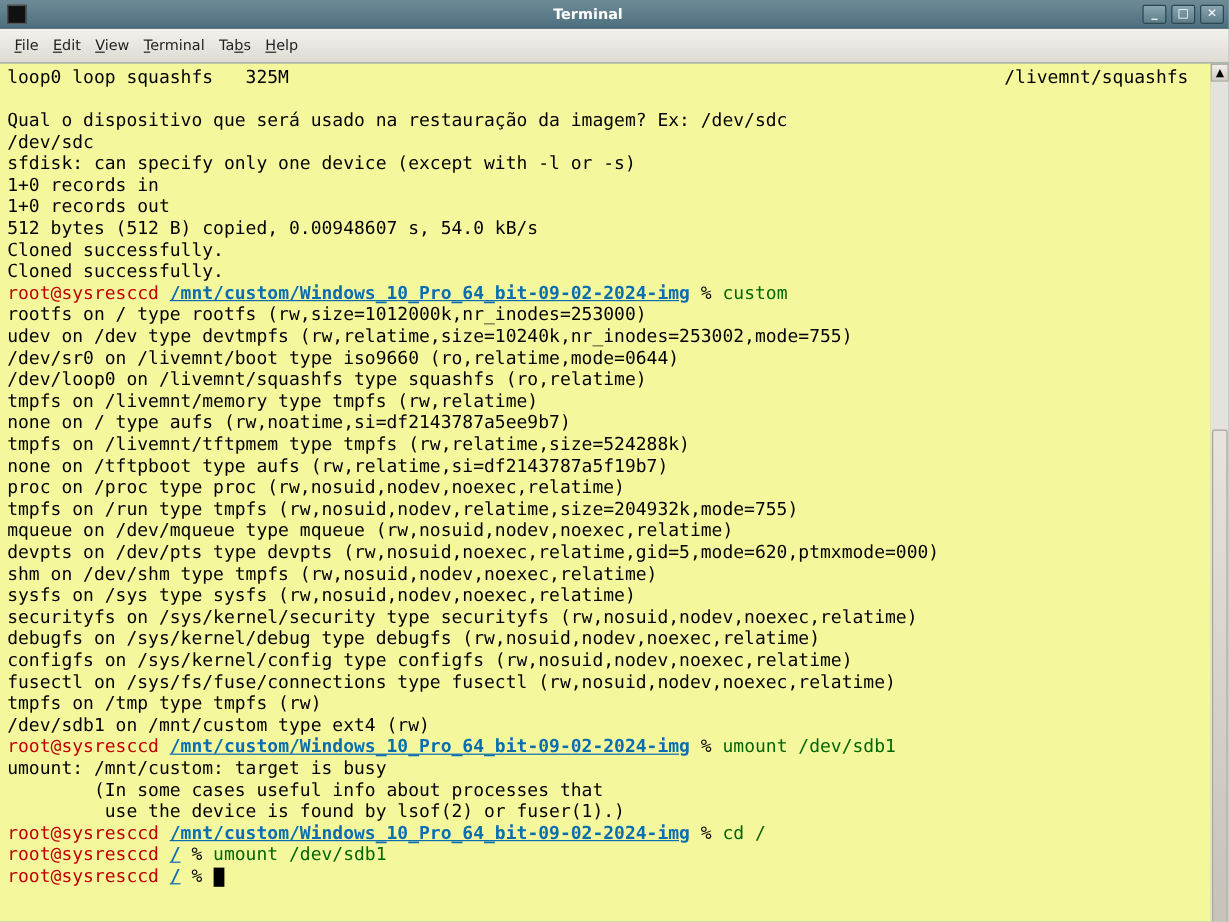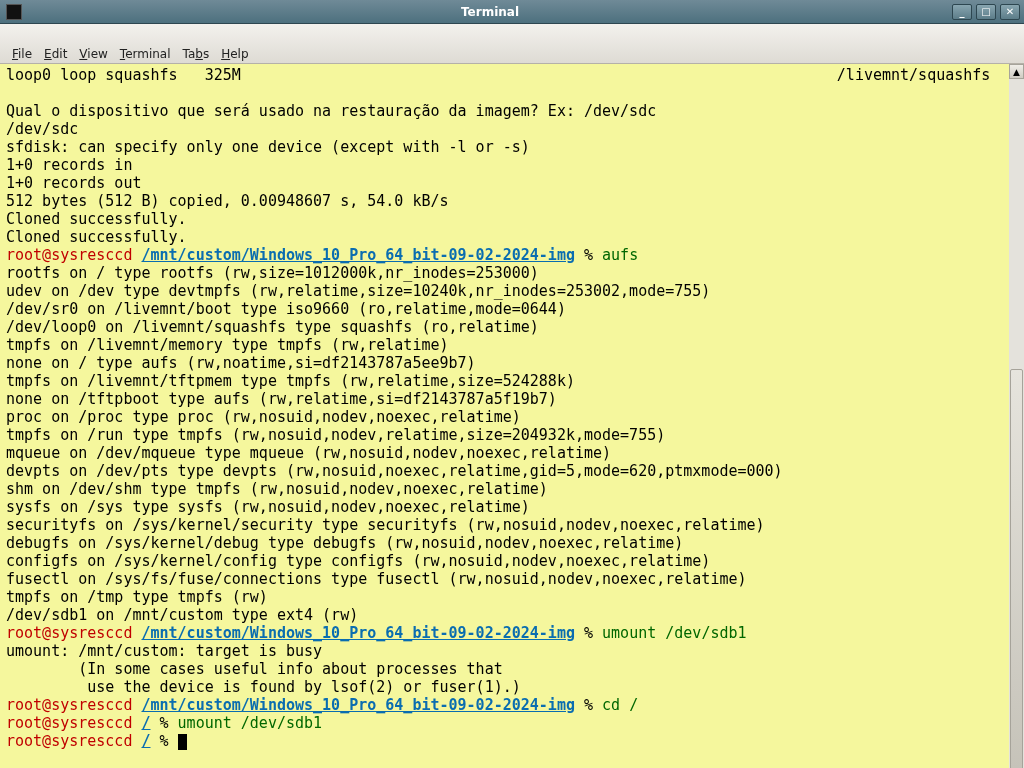--- a/index.html
+++ b/index.html
@@ -35,23 +35,23 @@
   margin-right: 4px;
   background: linear-gradient(#88a5b0,#5c7d89);
   border: 1px solid #2d4650;
   border-radius: 2px;
   display: flex; align-items: center; justify-content: center;
   cursor: pointer;
   font-size: 10px; color: #fff; font-weight: bold;
 }
 
 .menubar {
-  height: 40px;
+  height: 29px;
   background: linear-gradient(#f3f1ed,#dedbd4);
-  display: flex; align-items: flex-end;
+  display: flex; align-items: center;
   padding: 0 6px;
   border-bottom: 1px solid #b5b1a8;
 }
 .menu-item {
   padding: 2px 6px;
   color: #222;
   cursor: pointer;
 }
 .menu-item u { text-decoration: underline; }
 
@@ -179,21 +179,21 @@
   <div class="terminal"><span><span>loop0 loop squashfs   325M</span>                                                                  <span>/livemnt/squashfs</span></span>
 
 <span>Qual o dispositivo que será usado na restauração da imagem? Ex: /dev/sdc
 /dev/sdc
 sfdisk: can specify only one device (except with -l or -s)
 1+0 records in
 1+0 records out
 512 bytes (512 B) copied, 0.00948607 s, 54.0 kB/s
 Cloned successfully.
 Cloned successfully.</span>
-<span class="r-user">root@sysresccd</span> <span class="r-path">/mnt/custom/Windows_10_Pro_64_bit-09-02-2024-img</span> <span>%</span> <span class="r-prompt">aufs</span>
+<span class="r-user">root@sysresccd</span> <span class="r-path">/mnt/custom/Windows_10_Pro_64_bit-09-02-2024-img</span> <span>%</span> <span class="r-prompt">custom</span>
 <span>rootfs on / type rootfs (rw,size=1012000k,nr_inodes=253000)
 udev on /dev type devtmpfs (rw,relatime,size=10240k,nr_inodes=253002,mode=755)
 /dev/sr0 on /livemnt/boot type iso9660 (ro,relatime,mode=0644)
 /dev/loop0 on /livemnt/squashfs type squashfs (ro,relatime)
 tmpfs on /livemnt/memory type tmpfs (rw,relatime)
 none on / type aufs (rw,noatime,si=df2143787a5ee9b7)
 tmpfs on /livemnt/tftpmem type tmpfs (rw,relatime,size=524288k)
 none on /tftpboot type aufs (rw,relatime,si=df2143787a5f19b7)
 proc on /proc type proc (rw,nosuid,nodev,noexec,relatime)
 tmpfs on /run type tmpfs (rw,nosuid,nodev,relatime,size=204932k,mode=755)

